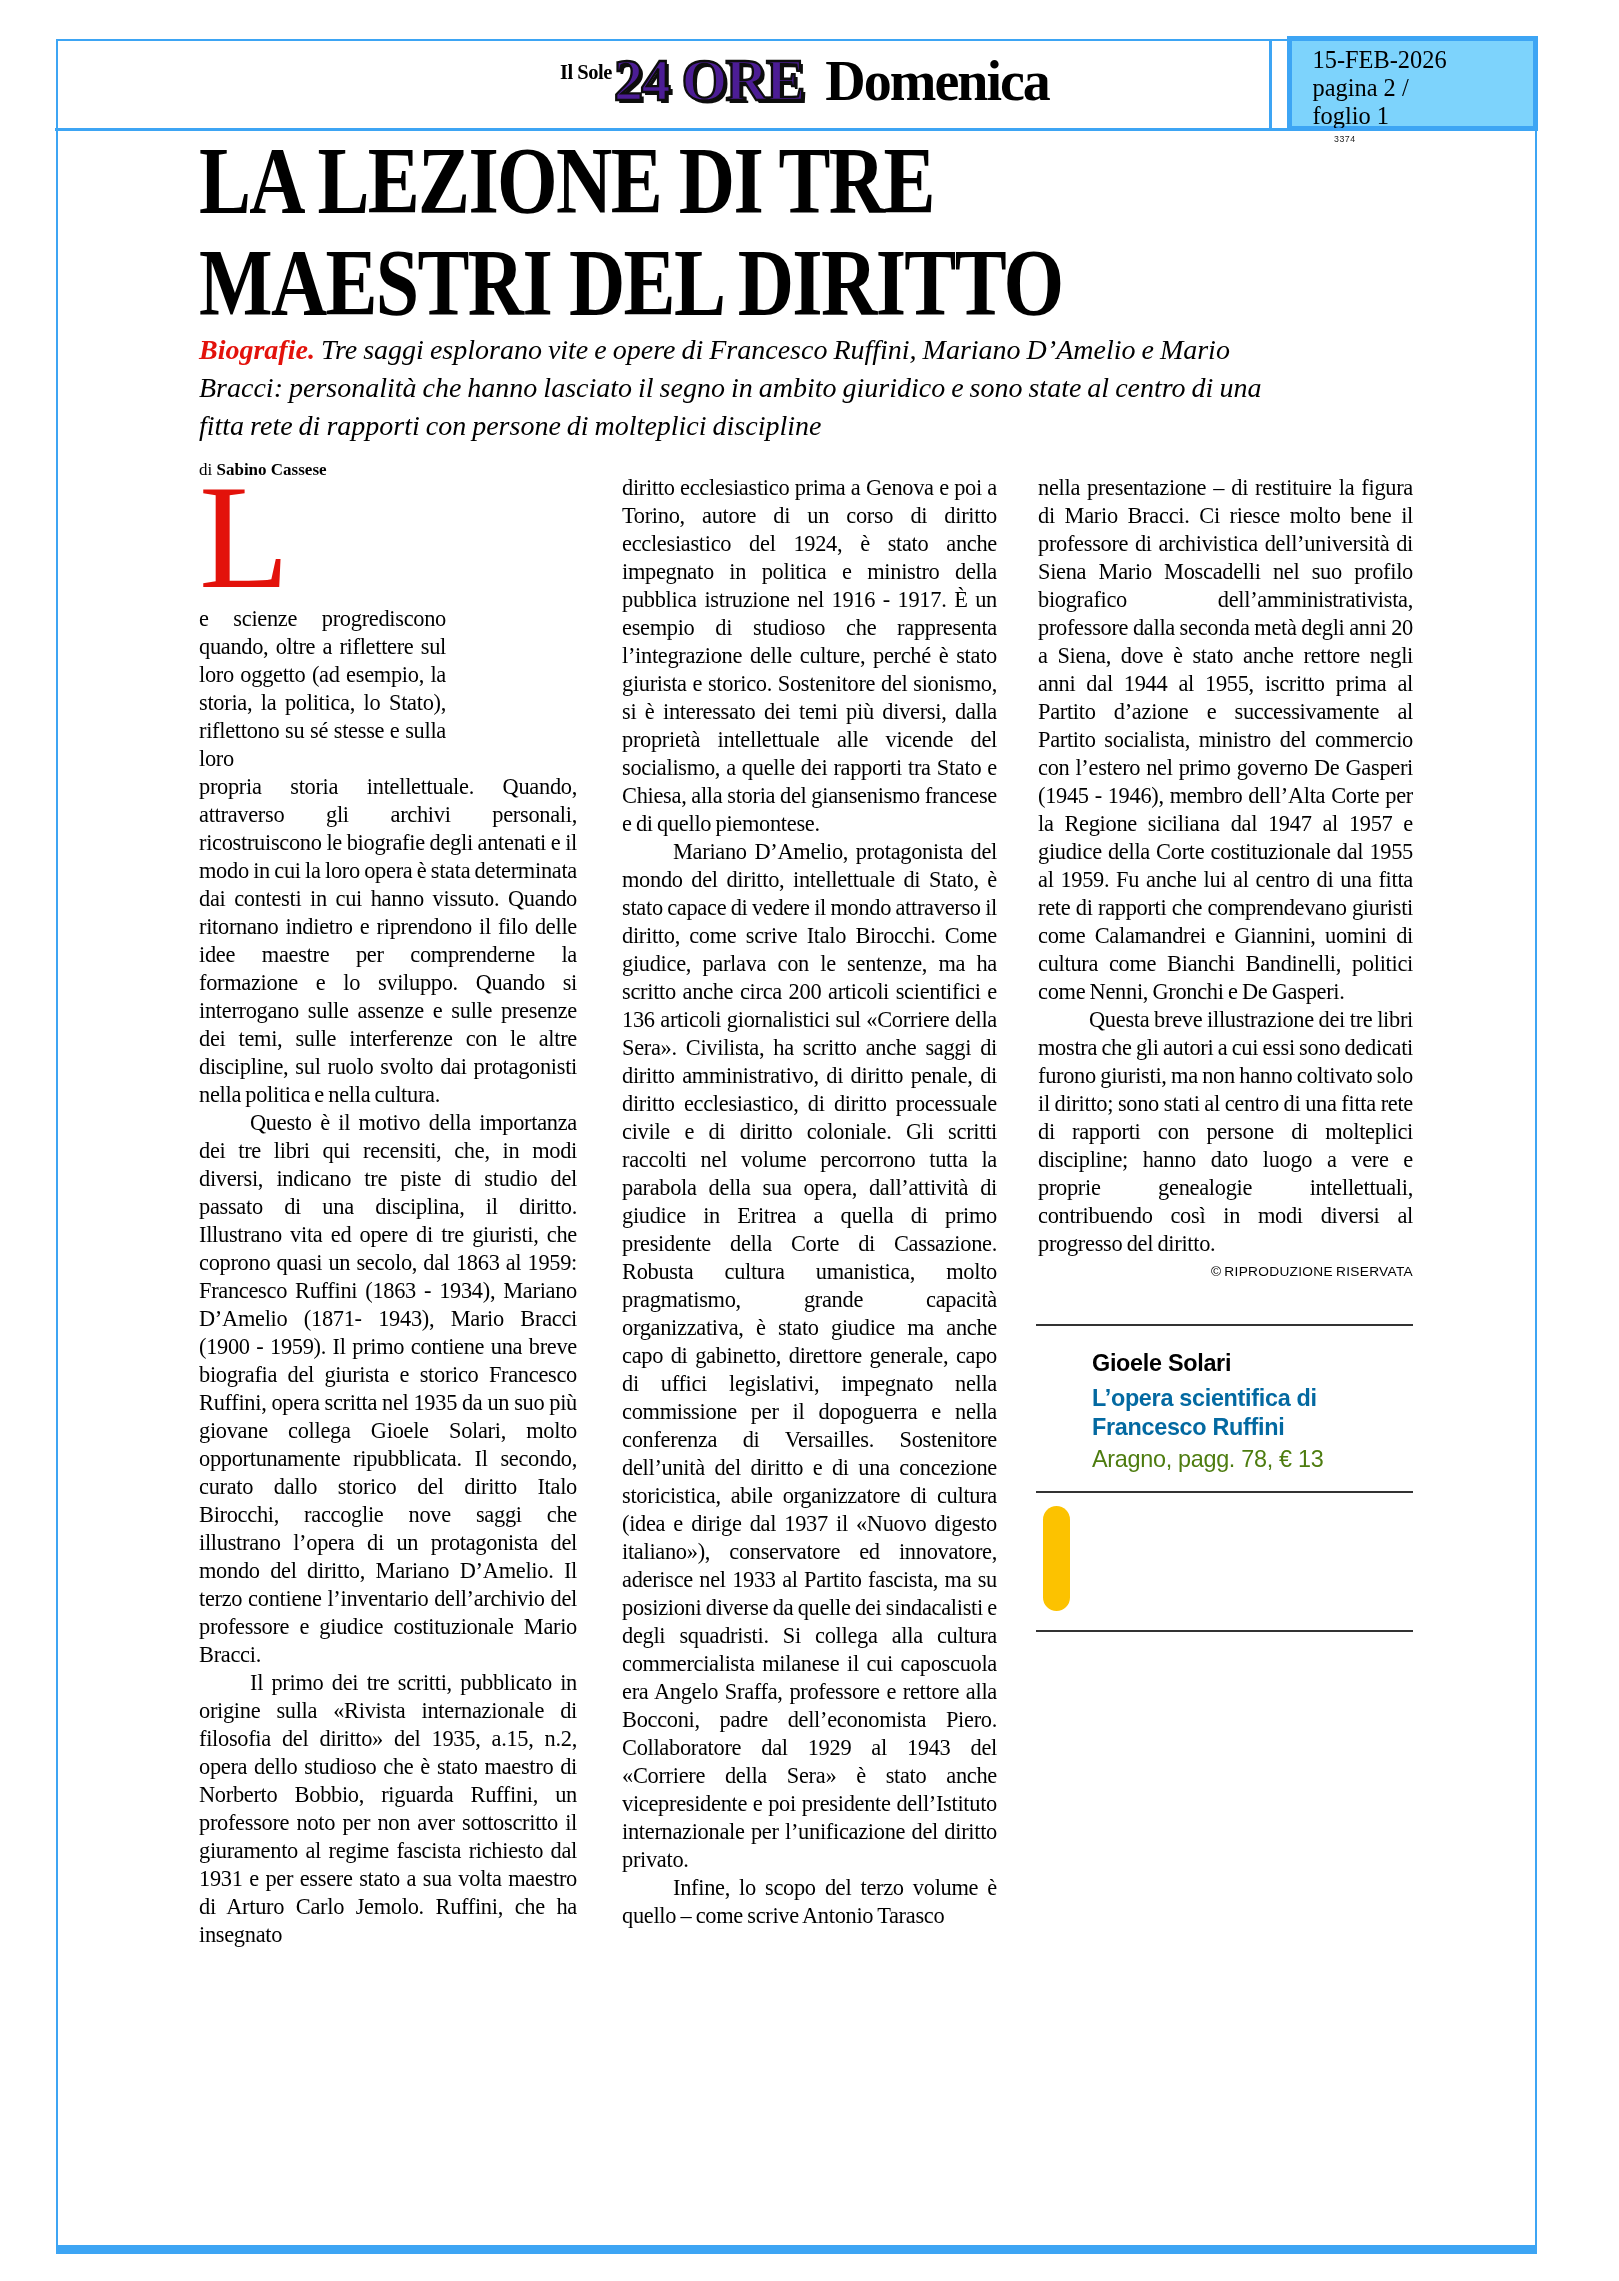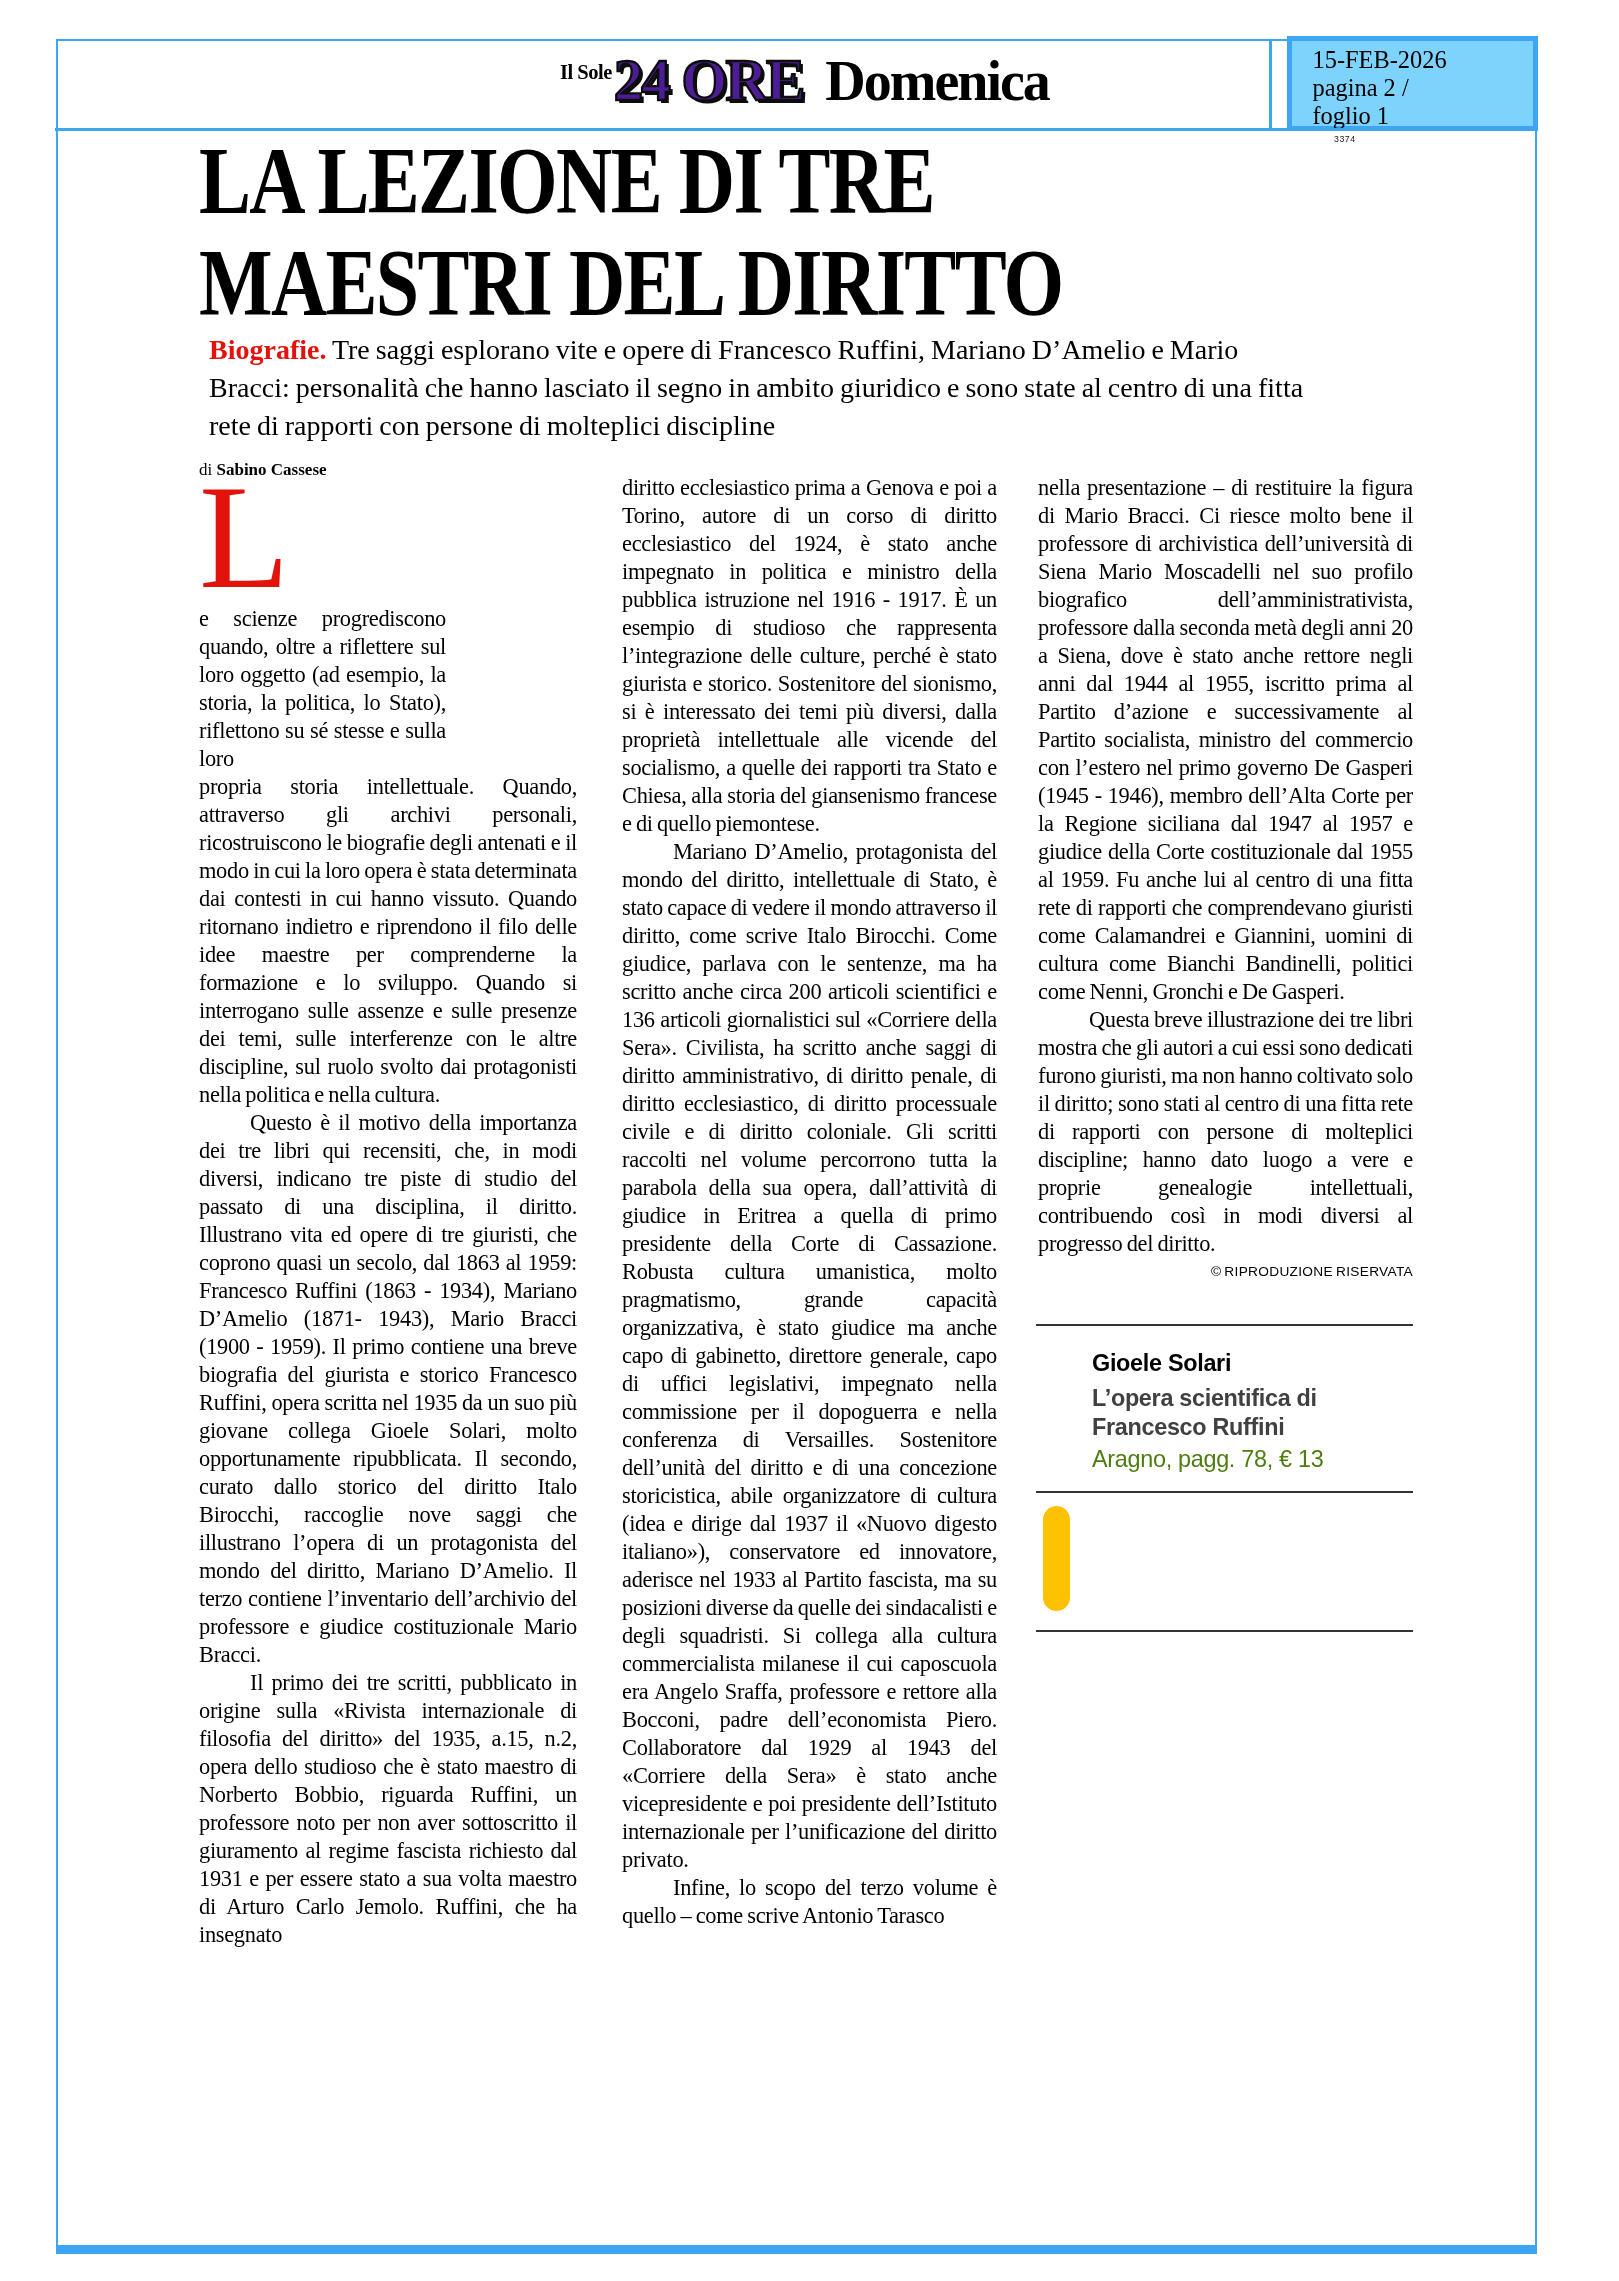--- a/index.html
+++ b/index.html
@@ -17,22 +17,22 @@
               -webkit-text-stroke:2.3px #0d0d0d;text-shadow:2.9px 2.9px 0 #0d0d0d;margin-left:2px;}
   .logo-domenica{font-size:56px;font-weight:bold;line-height:60px;letter-spacing:-2px;margin-left:22px;}
   .datebox{position:absolute;left:1229px;top:-4.9px;width:251px;height:95px;box-sizing:border-box;
            border:5.9px solid #3da5f4;background:#7dd3fc;padding:4.9px 0 0 20.5px;
            font-size:24.4px;line-height:28px;}
   .code{position:absolute;left:1276px;top:93px;font-family:"Liberation Sans",sans-serif;
         font-size:8.8px;color:#222;letter-spacing:0.5px;}
   
   .headline{position:absolute;left:141px;top:89px;font-weight:bold;font-size:95px;line-height:102px;
             letter-spacing:-2px;transform:scaleX(0.82);transform-origin:left top;white-space:nowrap;}
-  .standfirst{position:absolute;left:151px;top:290px;width:1100px;font-size:28px;line-height:38px;
-              word-spacing:-1px;}
+  .standfirst{position:absolute;left:141px;top:290px;width:1100px;font-size:28px;line-height:38px;
+              word-spacing:-1px;font-style:italic;}
   .kicker{color:#e3120b;font-weight:bold;}
   .byline{position:absolute;left:141px;top:419px;font-size:17px;}
   .byline b{font-weight:bold;}
   
   .col{position:absolute;font-size:22.4px;line-height:28px;letter-spacing:-0.3px;word-spacing:-1px;
        text-align:justify;overflow:hidden;}
   .col p{margin:0;}
   .col p.indent{text-indent:51px;}
   #col1{left:141px;top:447px;width:378px;height:1539px;}
   #col2{left:564px;top:433px;width:375px;height:1560px;}
@@ -44,21 +44,21 @@
              font-size:13.7px;letter-spacing:0.3px;text-indent:0 !important;}
   
   .sep{position:absolute;left:978px;width:377px;height:2px;background:#333;}
   #sep0{top:1283px;} #sep1{top:1450px;} #sep2{top:1589px;}
   .highlight-bar{position:absolute;left:985px;top:1465px;width:27px;height:105px;
                  border-radius:13.7px;background:#fcc200;}
   .book{position:absolute;left:1034px;width:324px;font-family:"Liberation Sans",sans-serif;
         font-size:23.4px;line-height:30px;letter-spacing:-0.3px;}
   #book1{top:1307px;} #book2{top:1475px;} #book3{top:1613px;}
   .book .author{font-weight:bold;color:#000;margin-bottom:5.9px;}
-  .book .title{font-weight:bold;color:#404040;line-height:29px;}
+  .book .title{font-weight:bold;color:#0369a1;line-height:29px;}
   .book .details{color:#4d7c0f;margin-top:2px;line-height:30px;}
 </style>
 </head>
 <body>
 
 <div class="frame">
 
   <div class="logo">
     <span class="logo-ilsole">Il Sole</span>
     <span class="logo-24ore">24 ORE</span>

